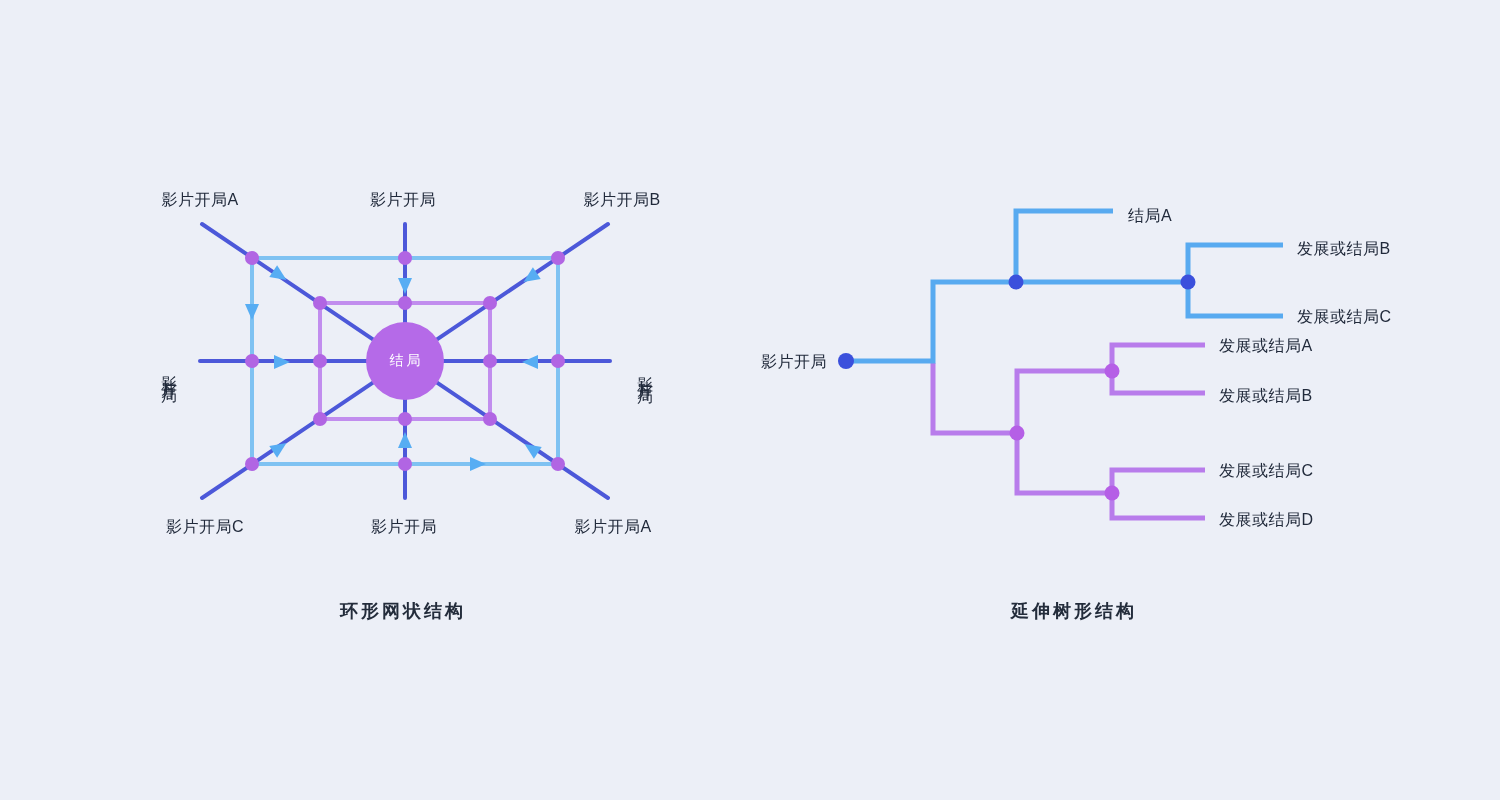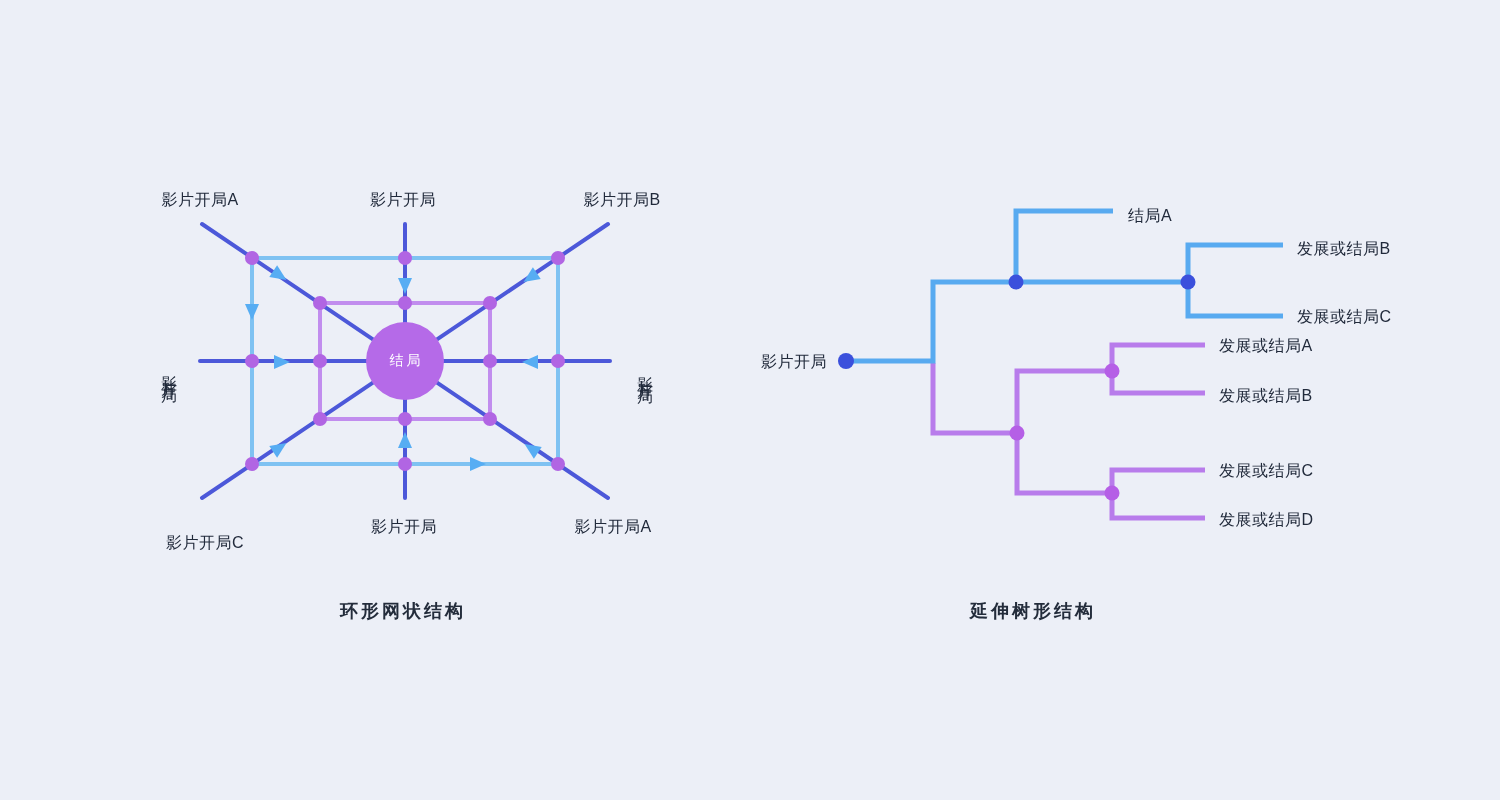--- a/index.html
+++ b/index.html
@@ -119,29 +119,29 @@
       <circle class="tdot-purple" cx="1112" cy="371" r="7.5"></circle>
       <circle class="tdot-purple" cx="1112" cy="493" r="7.5"></circle>
     </g>
   </svg>
 
   <div class="lbl center-lbl" style="left:200px;top:200px;">影片开局A</div>
   <div class="lbl center-lbl" style="left:403px;top:200px;">影片开局</div>
   <div class="lbl center-lbl" style="left:622px;top:200px;">影片开局B</div>
   <div class="lbl center-lbl vlabel" style="left:169px;top:371px;">影片开局</div>
   <div class="lbl center-lbl vlabel" style="left:645px;top:372px;">影片开局</div>
-  <div class="lbl center-lbl" style="left:205px;top:527px;margin-top:16px;">影片开局C</div>
+  <div class="lbl center-lbl" style="left:205px;top:527px;">影片开局C</div>
   <div class="lbl center-lbl" style="left:404px;top:527px;">影片开局</div>
   <div class="lbl center-lbl" style="left:613px;top:527px;">影片开局A</div>
   <div class="lbl center-lbl circle-text" style="left:405px;top:361px;">结局</div>
   <div class="lbl center-lbl title" style="left:403px;top:611px;">环形网状结构</div>
 
   <div class="lbl vcenter-lbl" style="right:673px;top:362px;">影片开局</div>
   <div class="lbl vcenter-lbl" style="left:1128px;top:200px;margin-top:16px;">结局A</div>
   <div class="lbl vcenter-lbl" style="left:1297px;top:249px;">发展或结局B</div>
   <div class="lbl vcenter-lbl" style="left:1297px;top:317px;">发展或结局C</div>
   <div class="lbl vcenter-lbl" style="left:1219px;top:346px;">发展或结局A</div>
   <div class="lbl vcenter-lbl" style="left:1219px;top:396px;">发展或结局B</div>
   <div class="lbl vcenter-lbl" style="left:1219px;top:471px;">发展或结局C</div>
   <div class="lbl vcenter-lbl" style="left:1219px;top:520px;">发展或结局D</div>
-  <div class="lbl center-lbl title" style="left:1033px;top:611px;">延伸树形结构</div>
+  <div class="lbl center-lbl title" style="left:1074px;top:611px;">延伸树形结构</div>
 
 </div>
 
 </body></html>

